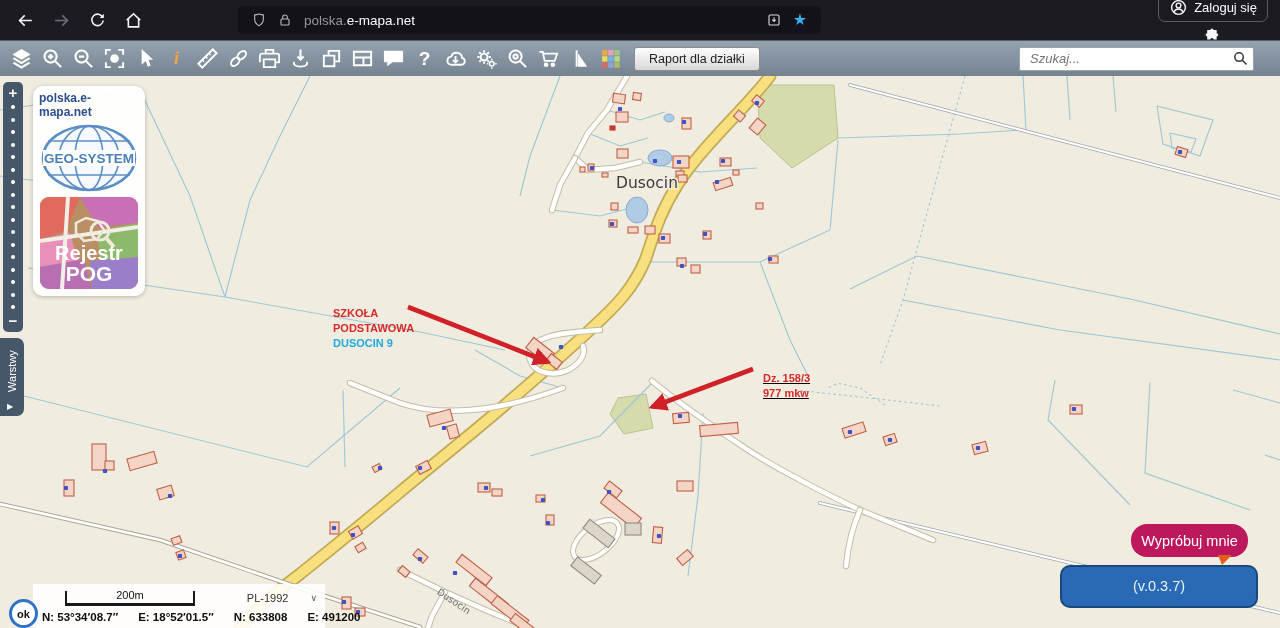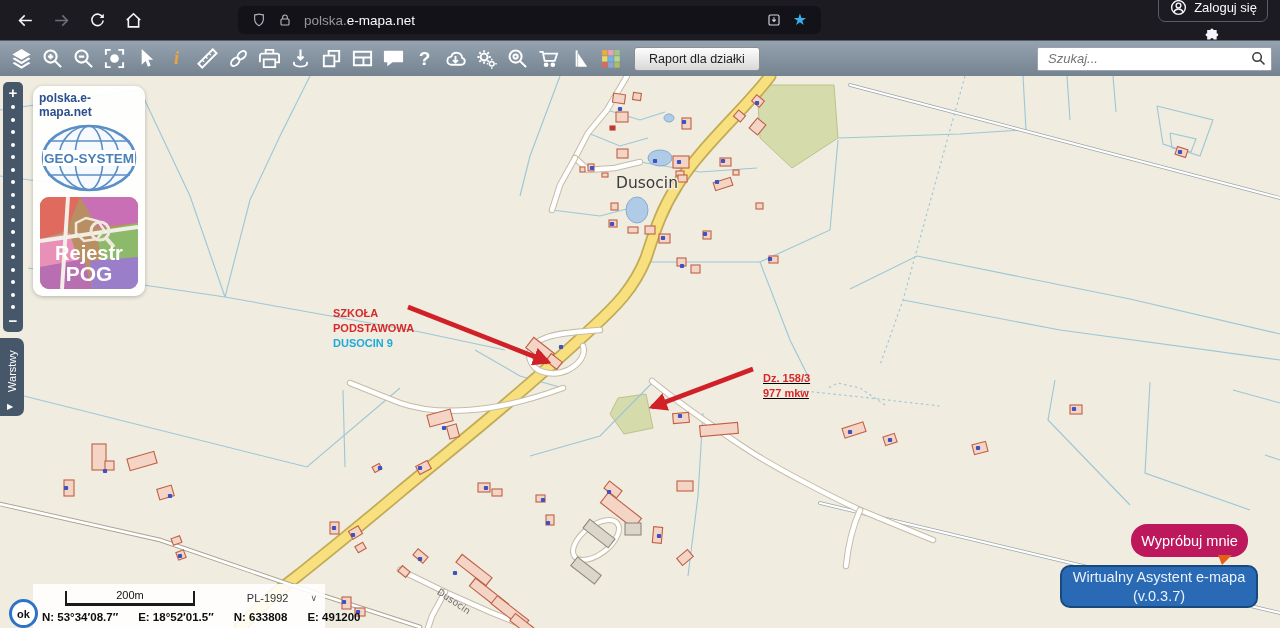--- a/index.html
+++ b/index.html
@@ -27,21 +27,21 @@
   
   #tool-bar{position:absolute;left:0;top:40px;width:1280px;height:36px;
             background:linear-gradient(#95a3b1,#75828f);display:flex;align-items:center;
             padding:0 6px;box-sizing:border-box;border-top:1px solid #55606b;}
   .tool-btn{width:28px;height:28px;margin:0 1.5px;display:flex;align-items:center;justify-content:center;
             border-radius:3px;flex:0 0 auto;}
   .tool-btn svg{width:23px;height:23px;}
   #report-btn{margin-left:8px;height:24px;padding:0 14px;font-size:12.5px;color:#222;
               background:linear-gradient(#fdfdfd,#d8d8d8);border:1px solid #8d8d8d;border-radius:3px;
               font-family:"Liberation Sans",sans-serif;}
-  #search-box{margin-left:auto;margin-right:2px;width:235px;height:24px;background:#fff;border:1px solid #9aa4ad;
+  #search-box{margin-left:auto;margin-right:20px;width:235px;height:24px;background:#fff;border:1px solid #9aa4ad;
               border-radius:2px;display:flex;align-items:center;padding:0 4px 0 8px;box-sizing:border-box;}
   #search-input{border:none;outline:none;flex:1;font-size:13px;font-style:italic;color:#555;
                 font-family:"Liberation Sans",sans-serif;background:transparent;}
   #search-box svg{width:17px;height:17px;}
   
   #map-wrap{position:absolute;left:0;top:76px;width:1280px;height:552px;background:#f0ece0;overflow:hidden;}
   #map-svg{position:absolute;left:0;top:0;}
   .map-note{position:absolute;font-size:11px;font-weight:bold;line-height:15px;white-space:nowrap;}
   
   #logo-card{position:absolute;left:33px;top:10px;width:112px;background:rgba(255,255,255,.93);
@@ -638,17 +638,16 @@
           <span>N: 53°34′08.7″</span>
           <span>E: 18°52′01.5″</span>
           <span>N: 633808</span>
           <span>E: 491200</span>
         </div>
     </div>
     <div id="ok-btn">ok</div>
 
     <div id="assist-bubble">Wypróbuj mnie</div>
     <div id="assist-btn">
-      <span>Wirtualny Asystent e-mapa</span>
       <span>(v.0.3.7)</span>
     </div>
   </div>
 </div>
 
 </body></html>

